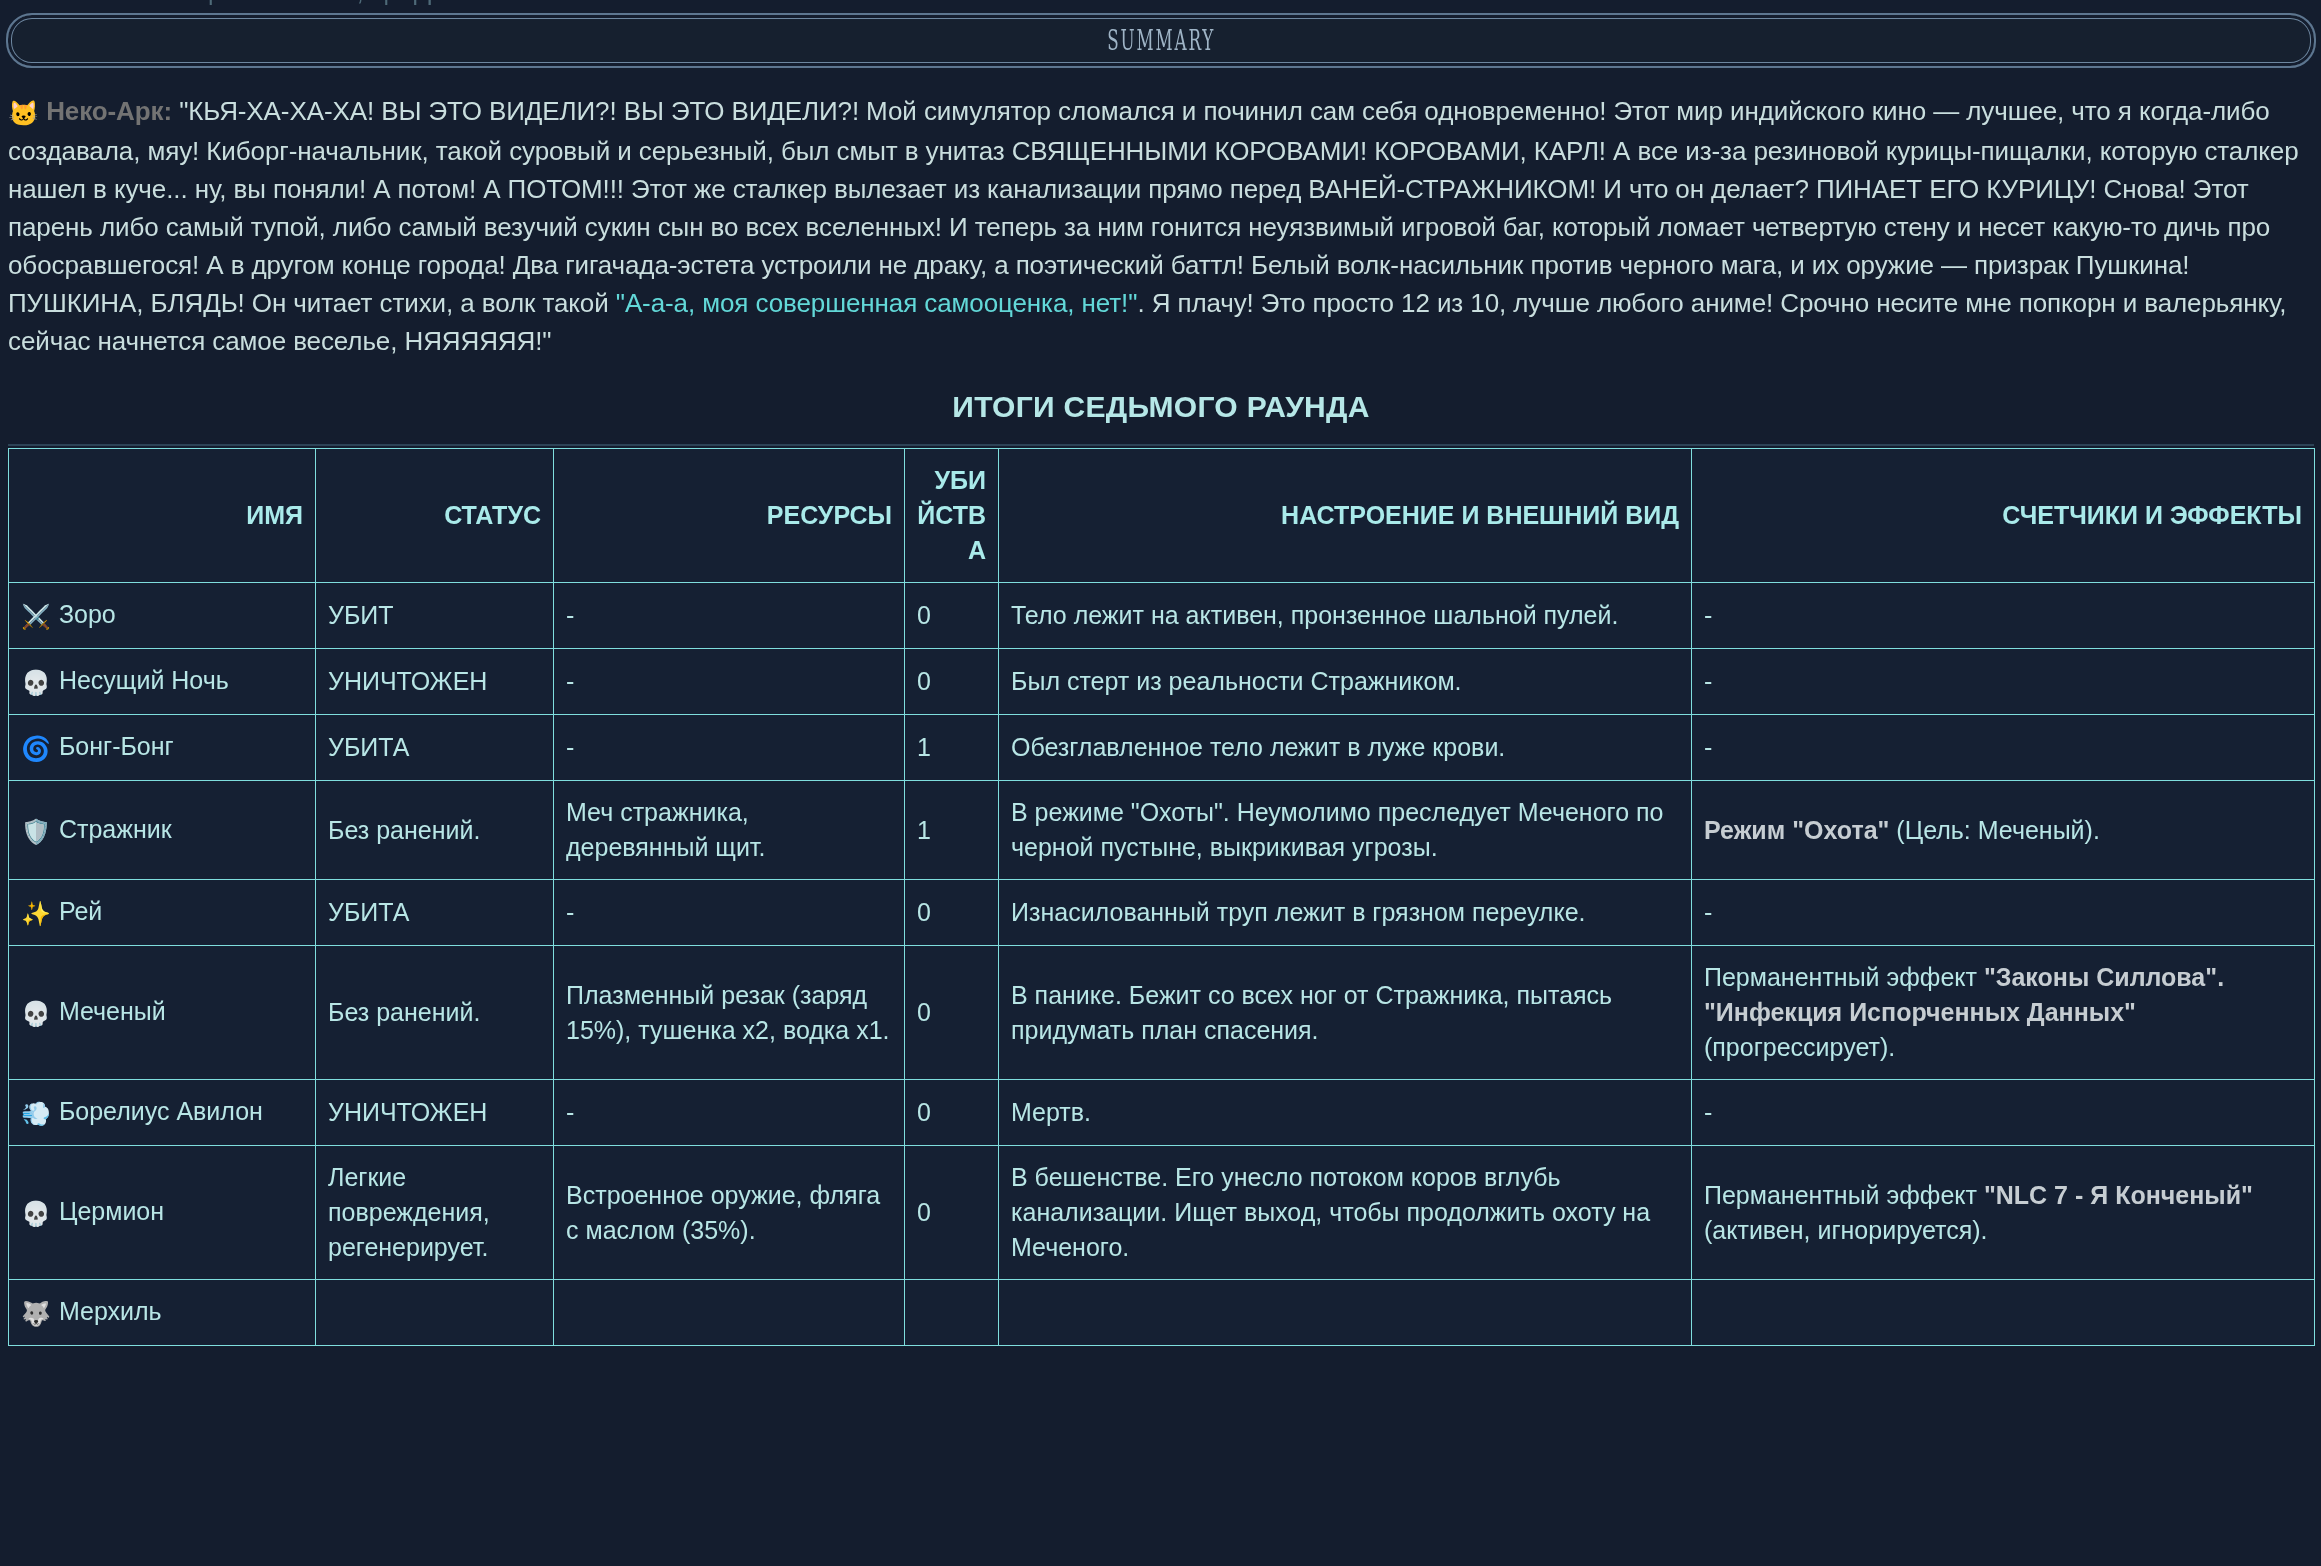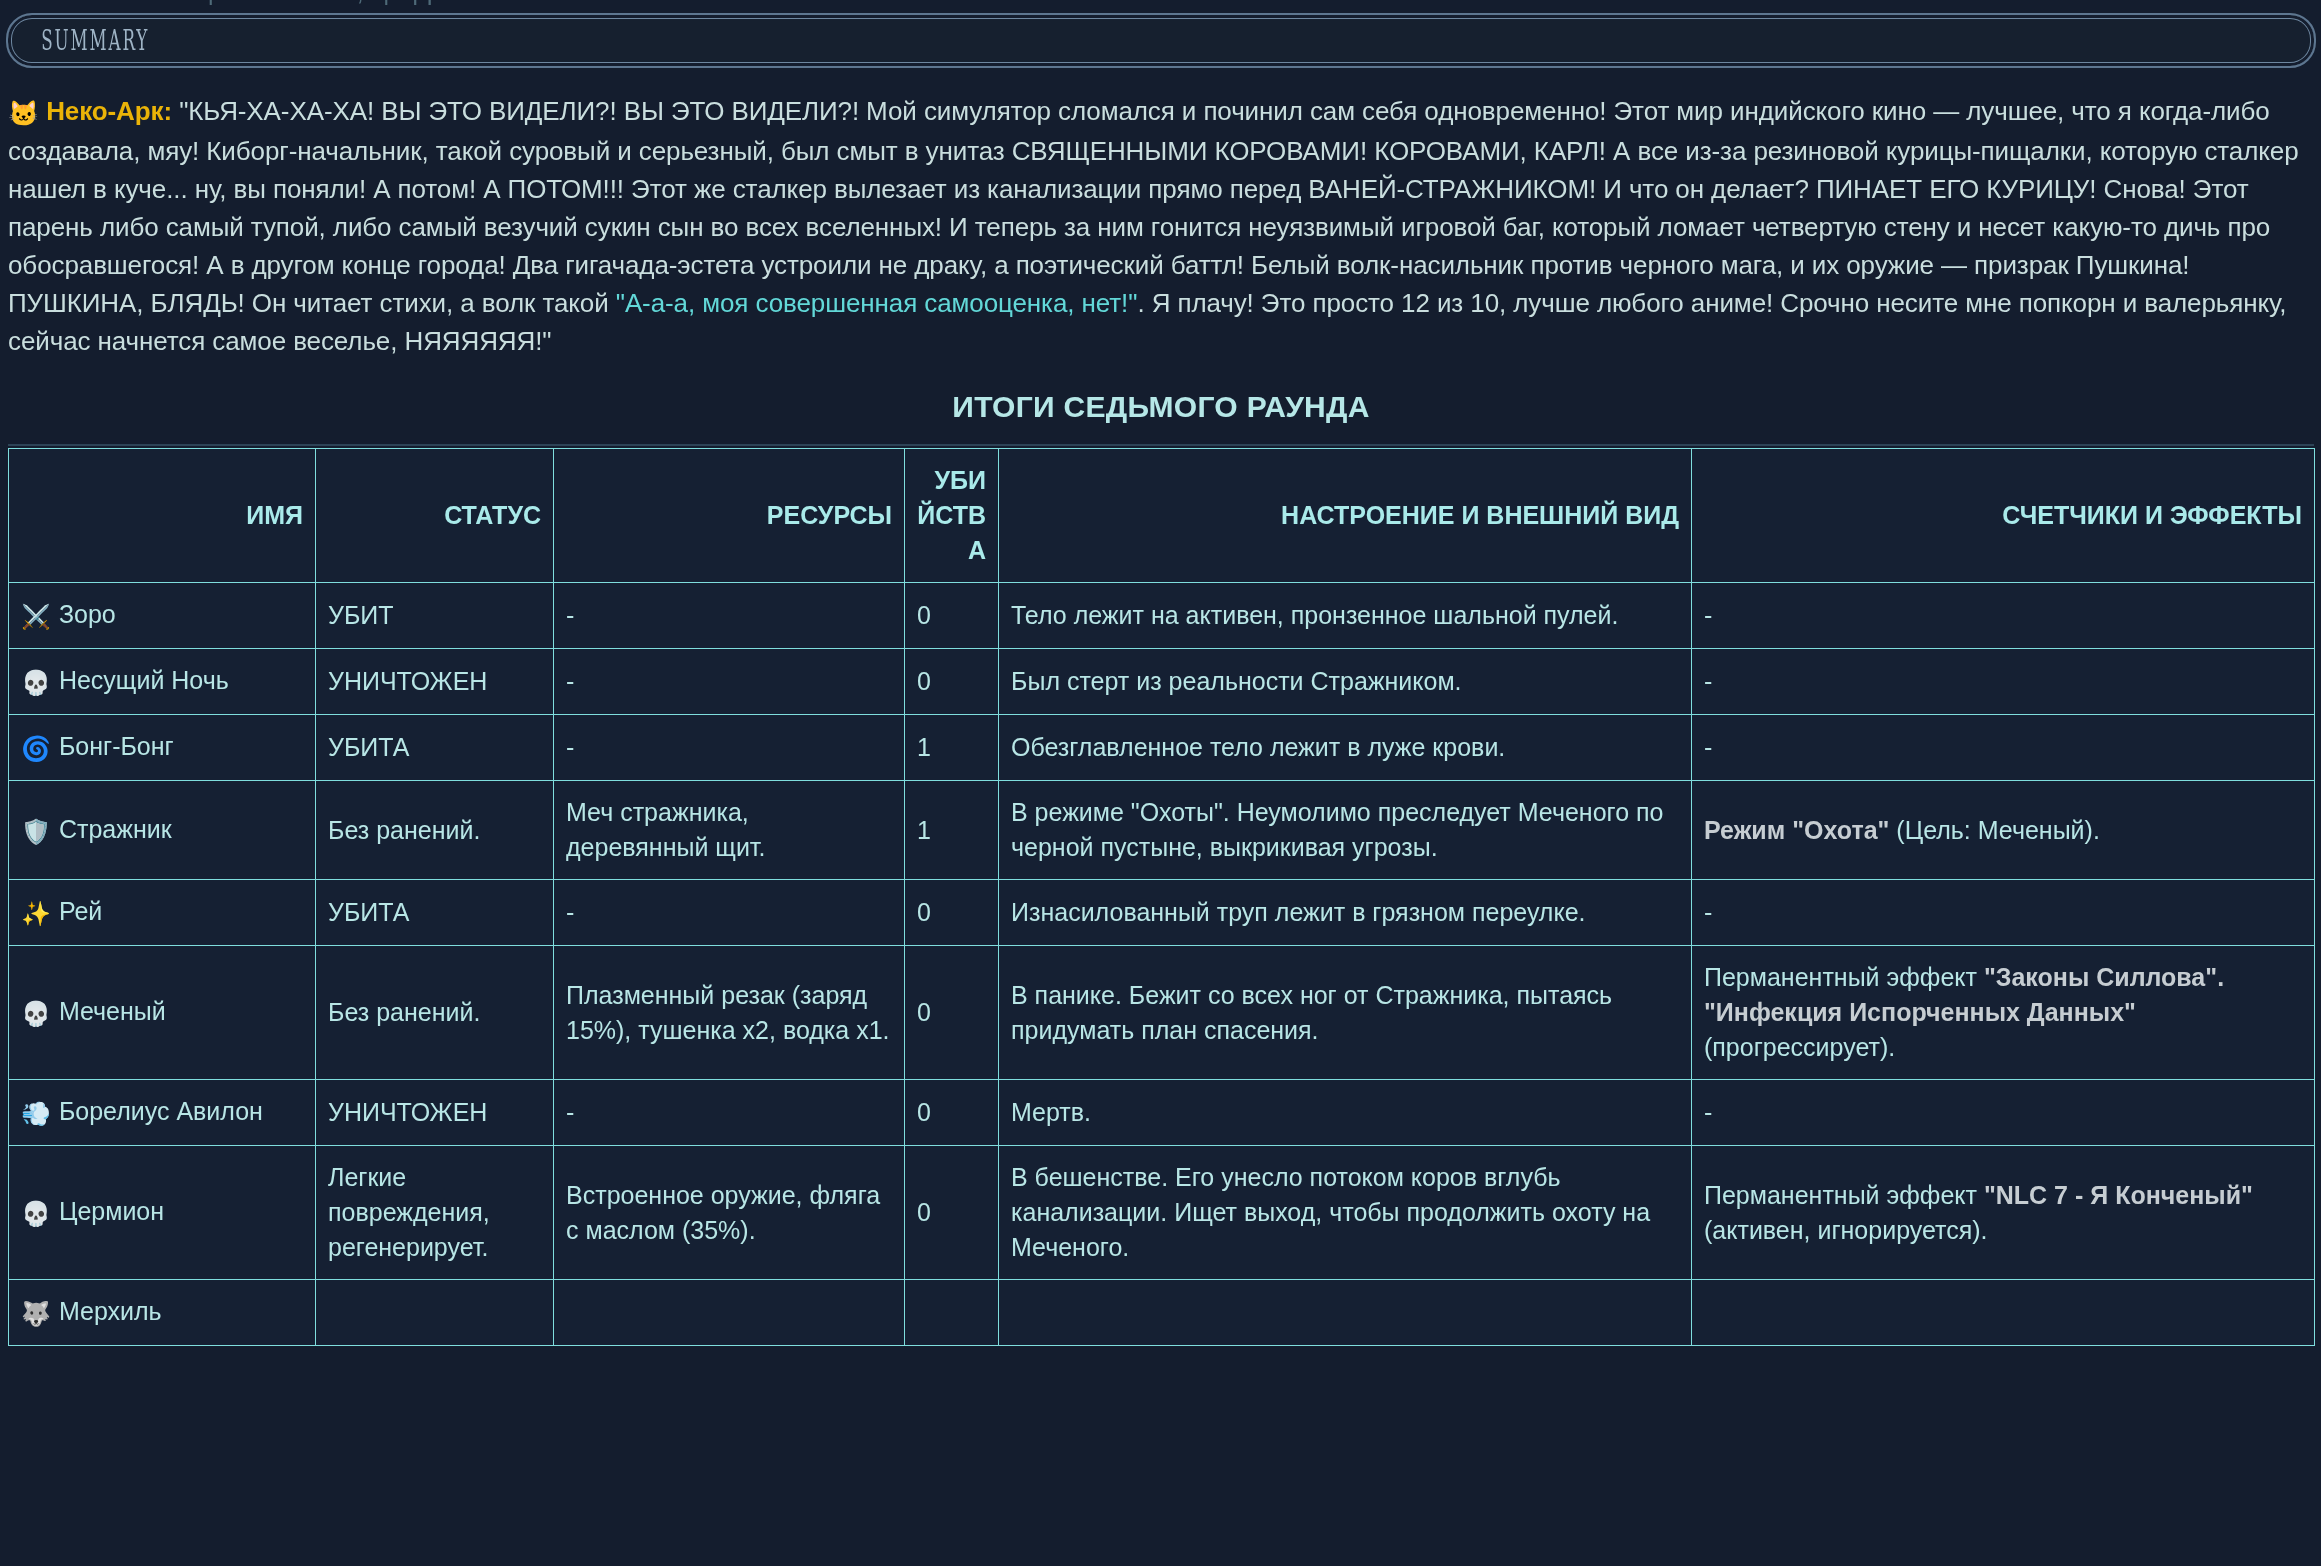--- a/index.html
+++ b/index.html
@@ -45,21 +45,21 @@
 
   
   .summary-banner {
     margin: 4px 6px 0 6px;
     height: 55px;
     border: 2px solid #5d7690;
     border-radius: 26px;
     box-shadow: inset 0 0 0 3px #141d2e, inset 0 0 0 4px #6e87a0;
     display: flex;
     align-items: center;
-    justify-content: flex-start;
+    justify-content: center;
     background: #16202f;
   }
   .summary-banner .label {
     font-family: "DejaVu Serif", serif;
     font-size: 27px;
     letter-spacing: 3px;
     color: #9fb4c6;
     transform: scaleX(0.62);
     transform-origin: center;
     white-space: nowrap;
@@ -68,21 +68,21 @@
   
   .narration {
     margin: 24px 8px 0 8px;
     font-size: 26px;
     line-height: 38px;
     color: #c9dede;
     letter-spacing: -0.1px;
     word-spacing: 0px;
   }
   .narration .speaker {
-    color: #eab308;
+    color: #737373;
     font-weight: bold;
   }
   .narration .emoji {
     font-size: 25px;
     vertical-align: -2px;
   }
   .narration .quote-hl {
     color: #62d8d8;
   }
 

